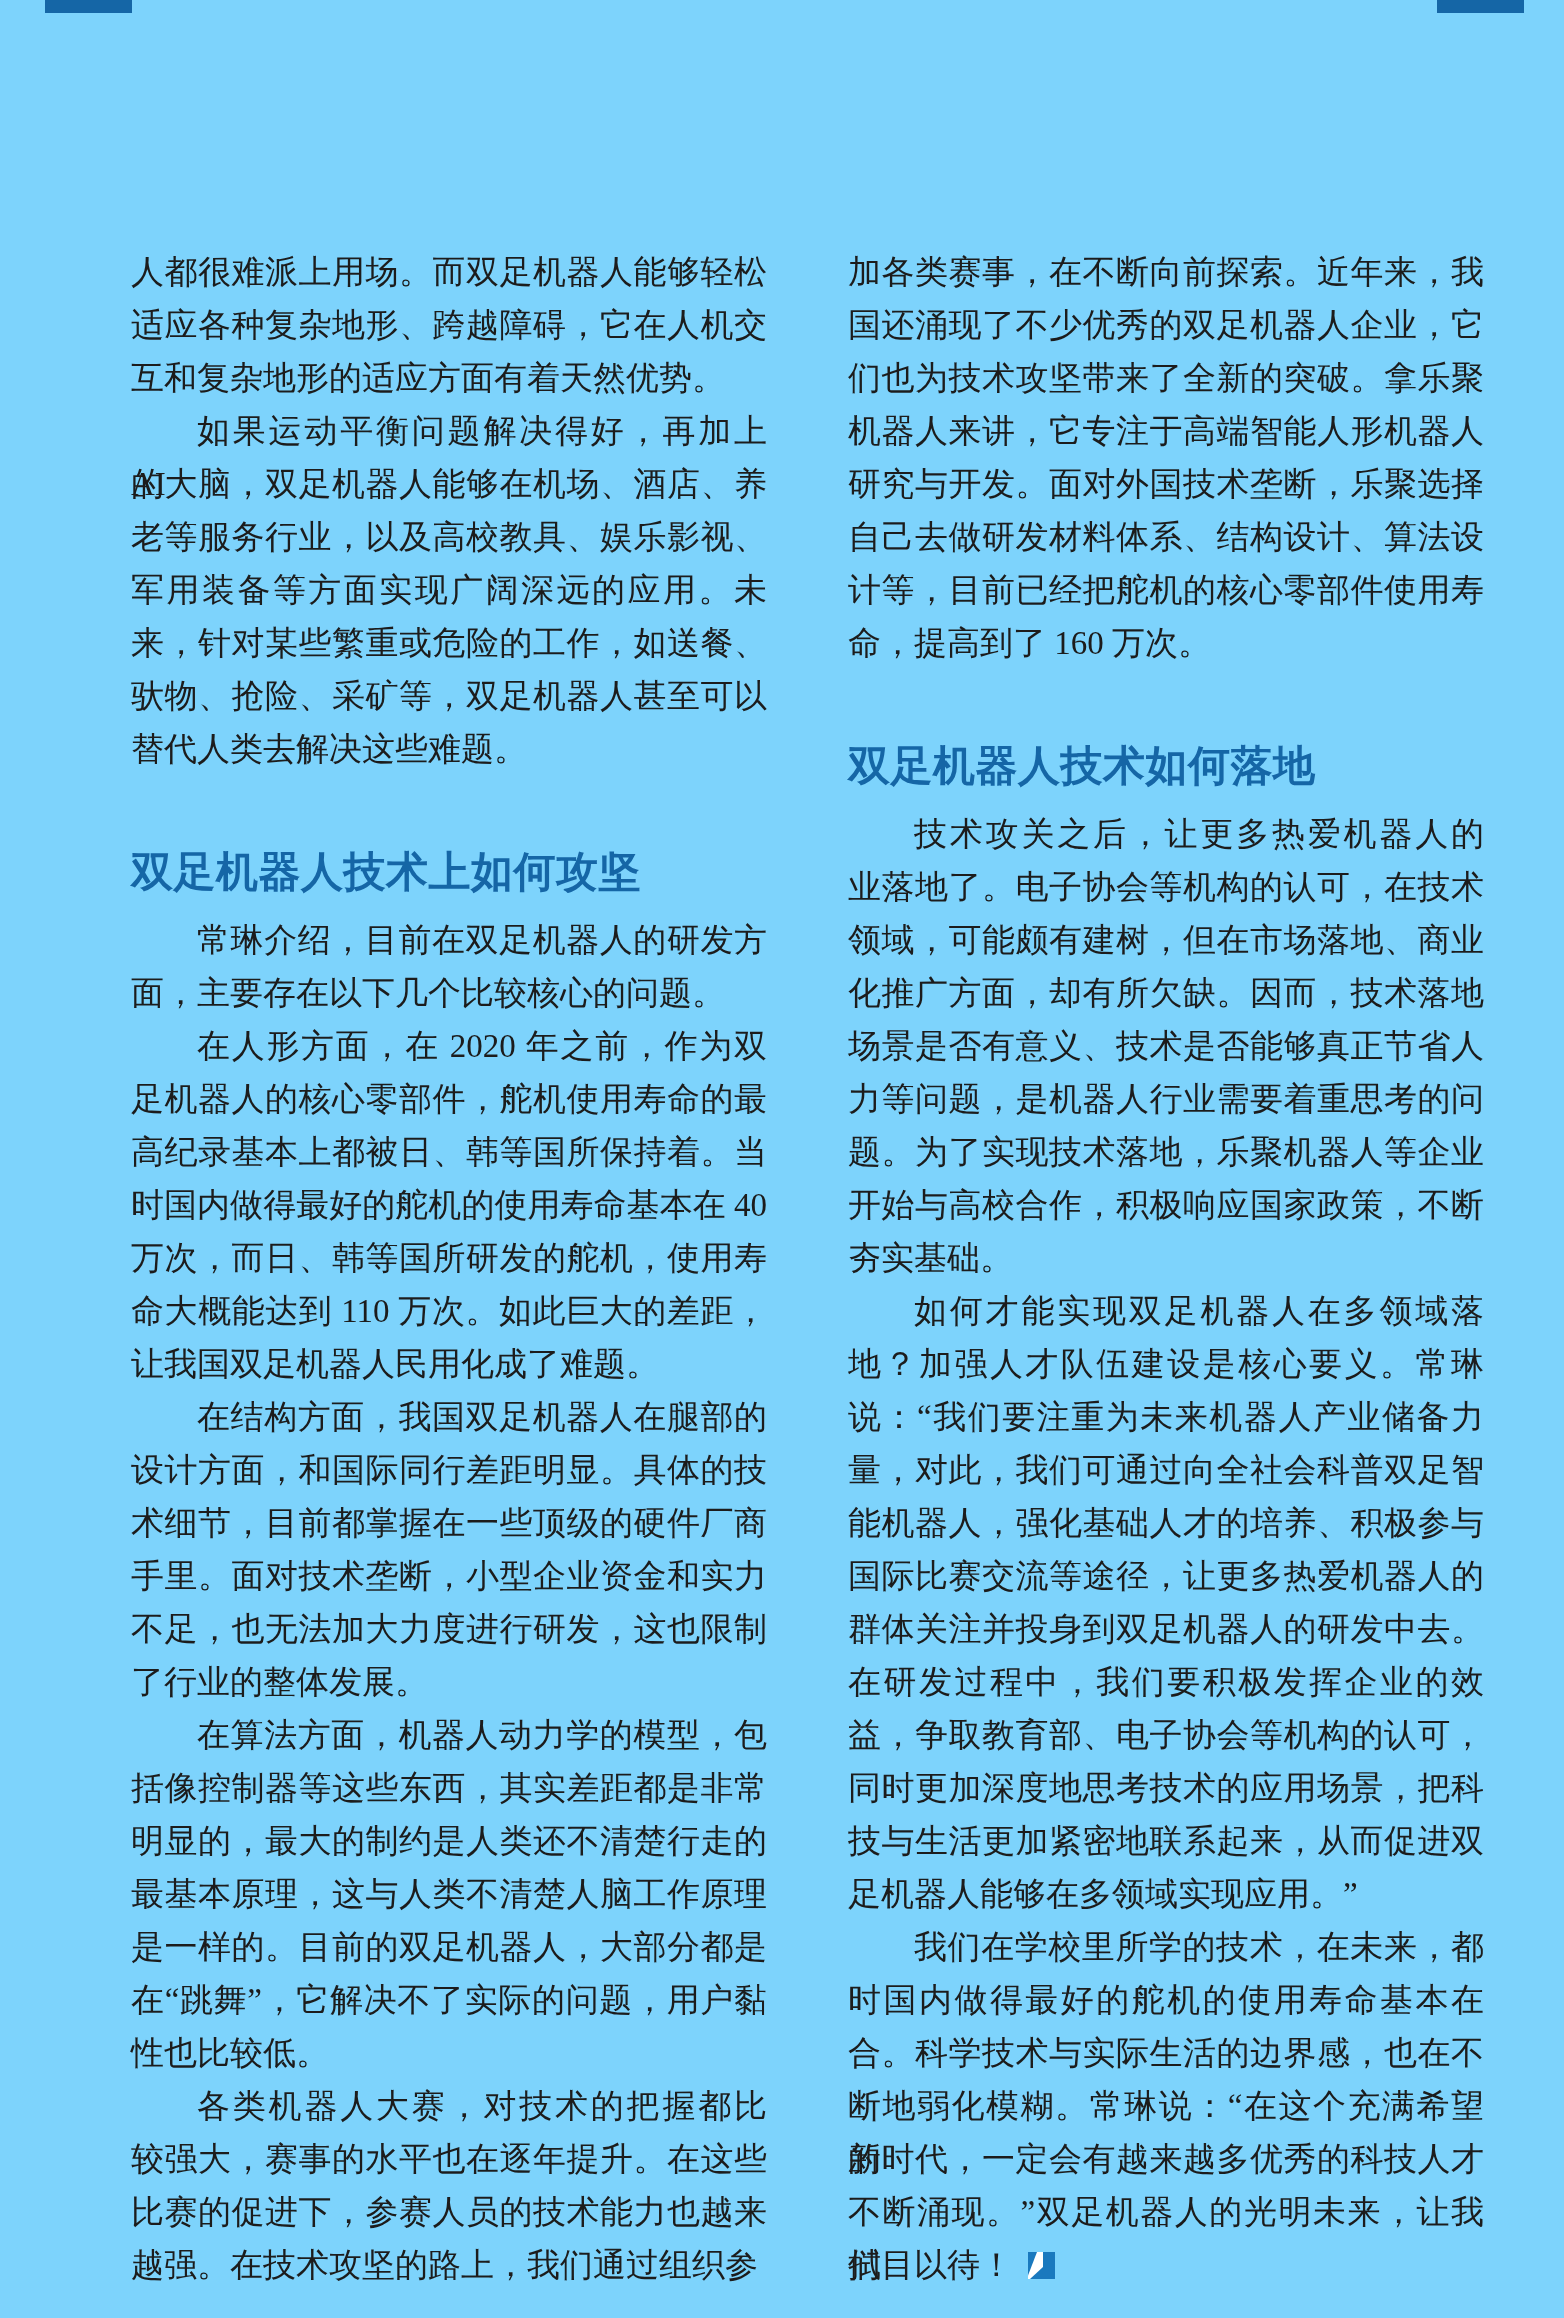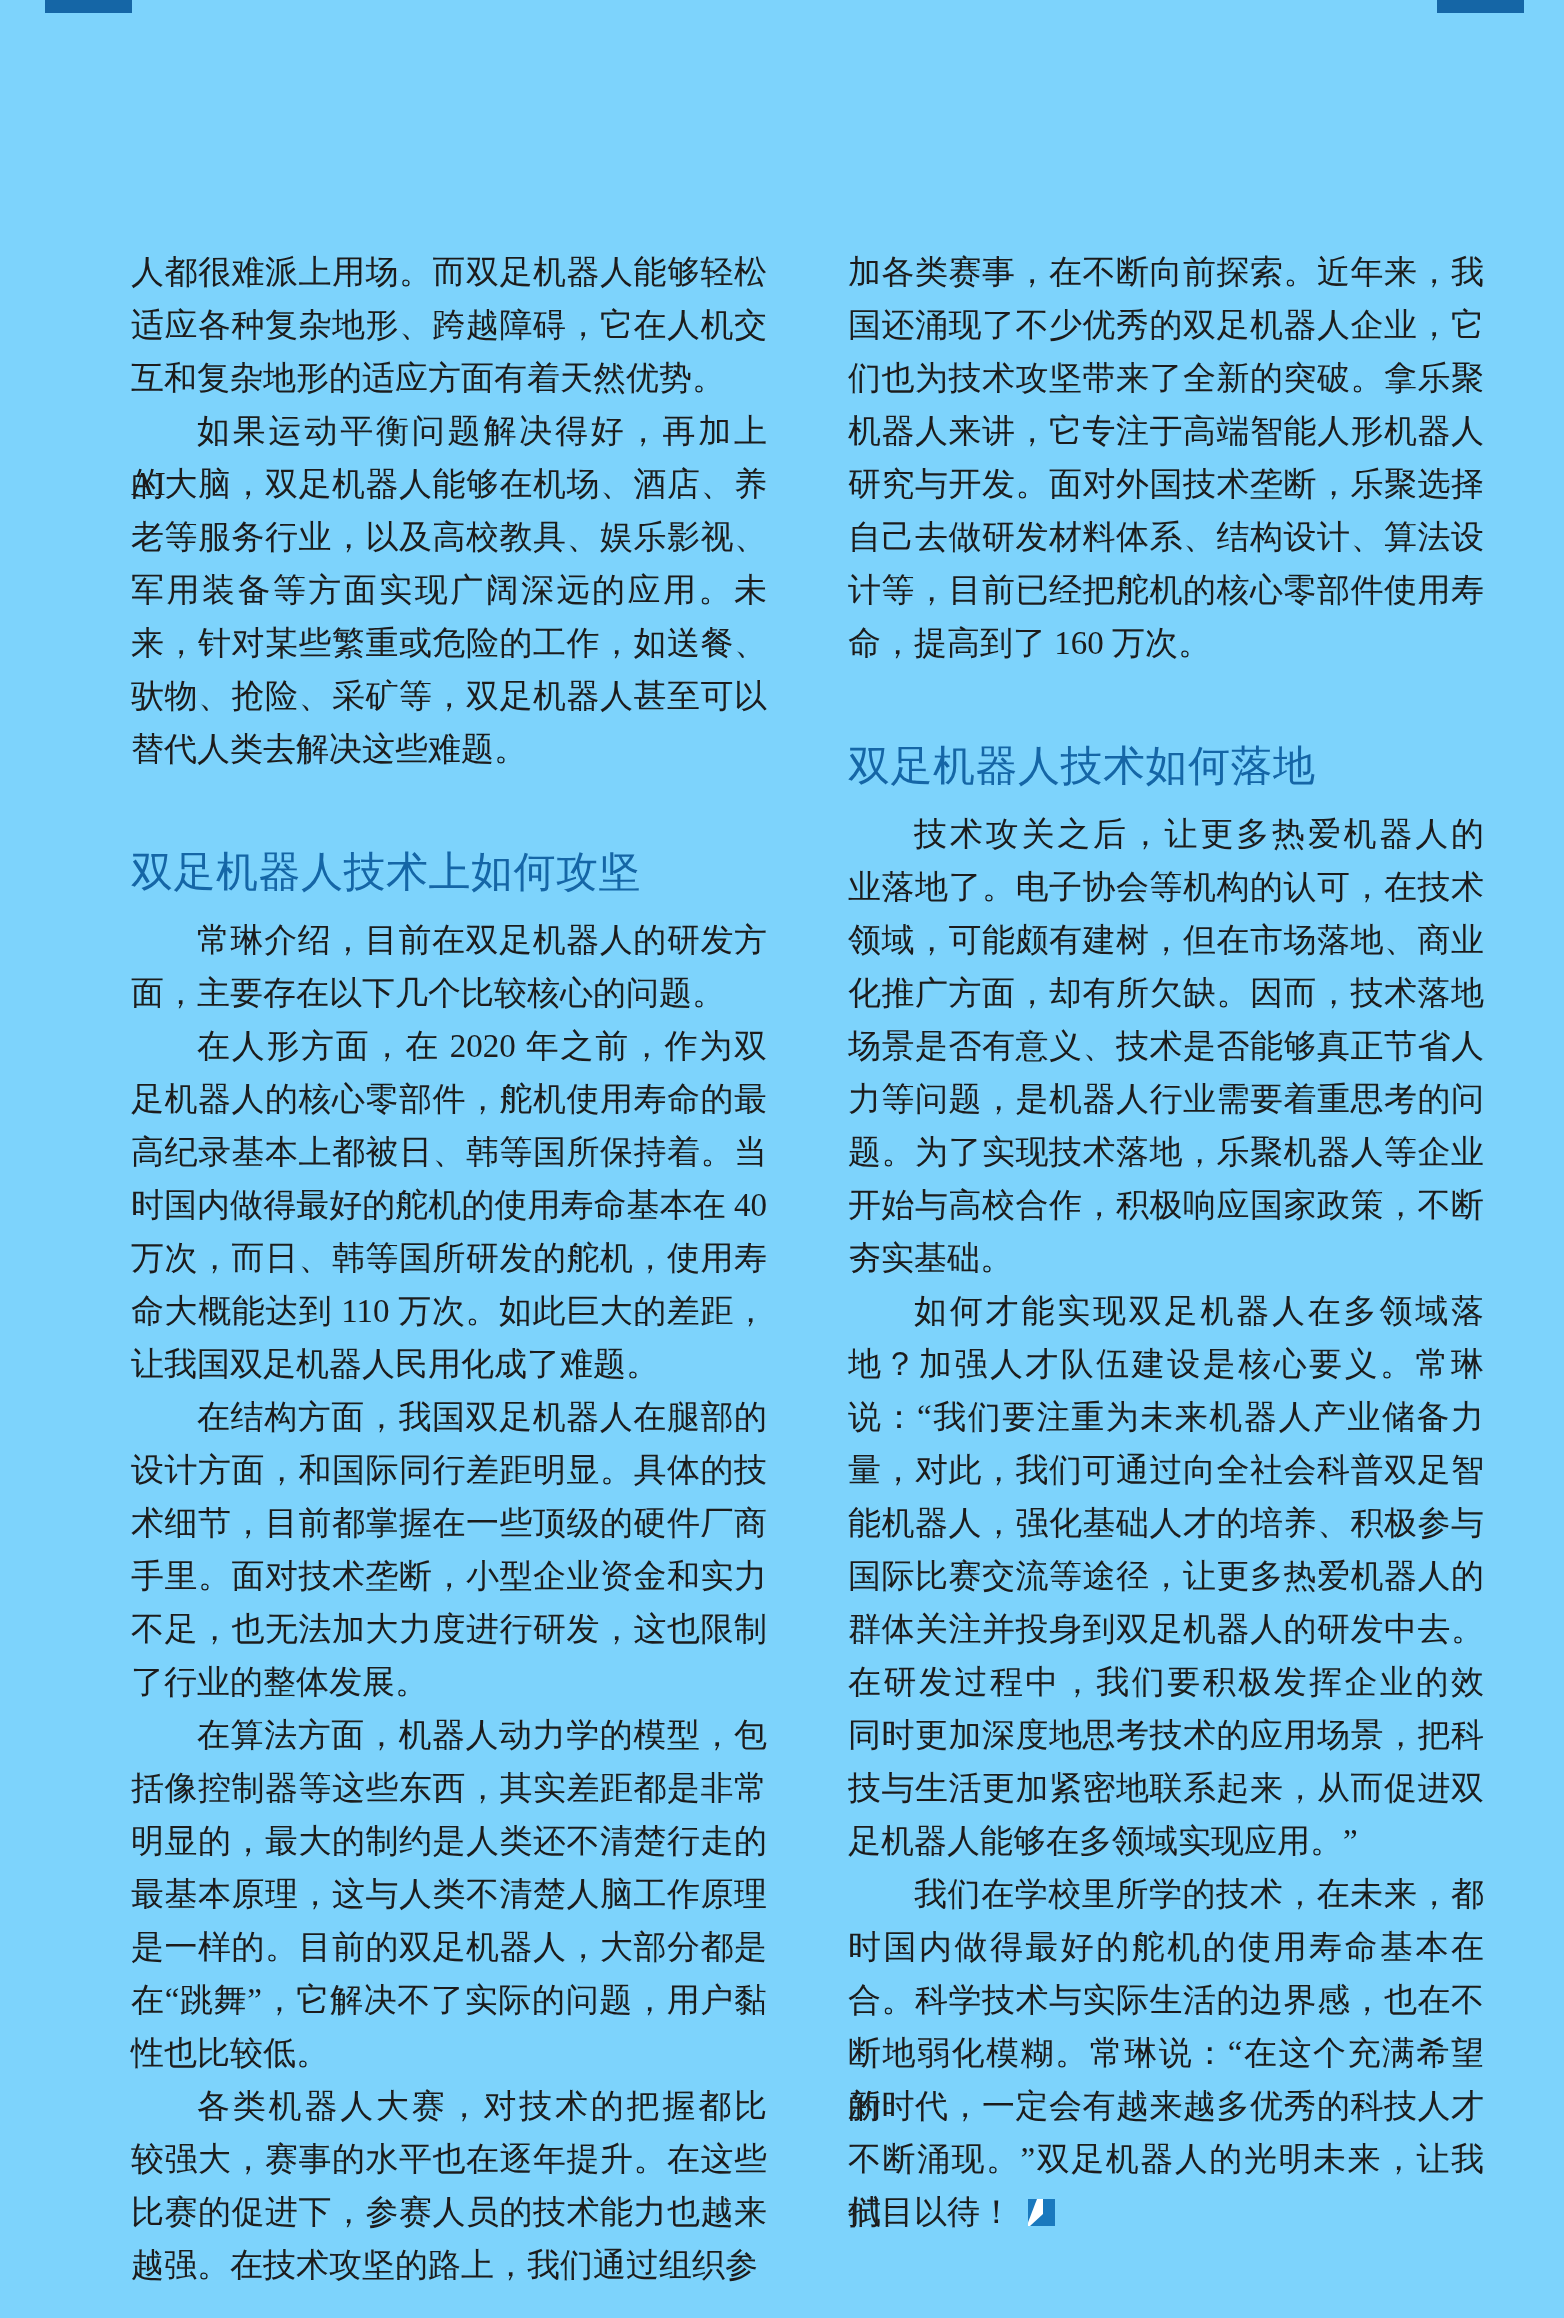--- a/index.html
+++ b/index.html
@@ -44,21 +44,21 @@
     text-align: justify;
     text-justify: inter-character;
     text-align-last: left;
     overflow: visible;
   }
   .line.fill   { text-align-last: justify; white-space: normal; }
   .line.indent { text-indent: 66px; }
 
   .section-heading {
     font-family: "Liberation Sans", "DejaVu Sans", sans-serif;
-    font-weight: normal;
+    font-weight: bold;
     font-size: 42px;
     line-height: 45px;
     letter-spacing: 0.5px;
     color: var(--accent, #1566a6);
     margin: 73px 0 20px 0;
     padding: 0;
     white-space: nowrap;
   }
 
   .end-mark {
@@ -156,20 +156,21 @@
       </div>
       <div class="para">
         <div class="line fill indent">如何才能实现双足机器人在多领域落</div>
         <div class="line fill">地？加强人才队伍建设是核心要义。常琳</div>
         <div class="line fill">说：“我们要注重为未来机器人产业储备力</div>
         <div class="line fill">量，对此，我们可通过向全社会科普双足智</div>
         <div class="line fill">能机器人，强化基础人才的培养、积极参与</div>
         <div class="line fill">国际比赛交流等途径，让更多热爱机器人的</div>
         <div class="line fill">群体关注并投身到双足机器人的研发中去。</div>
         <div class="line fill">在研发过程中，我们要积极发挥企业的效</div>
+        <div class="line fill">益，争取教育部、电子协会等机构的认可，</div>
         <div class="line fill">同时更加深度地思考技术的应用场景，把科</div>
         <div class="line fill">技与生活更加紧密地联系起来，从而促进双</div>
         <div class="line">足机器人能够在多领域实现应用。”</div>
       </div>
       <div class="para">
         <div class="line fill indent">我们在学校里所学的技术，在未来，都</div>
         <div class="line fill">时国内做得最好的舵机的使用寿命基本在</div>
         <div class="line fill">合。科学技术与实际生活的边界感，也在不</div>
         <div class="line fill">断地弱化模糊。常琳说：“在这个充满希望的</div>
         <div class="line fill">新时代，一定会有越来越多优秀的科技人才</div>

